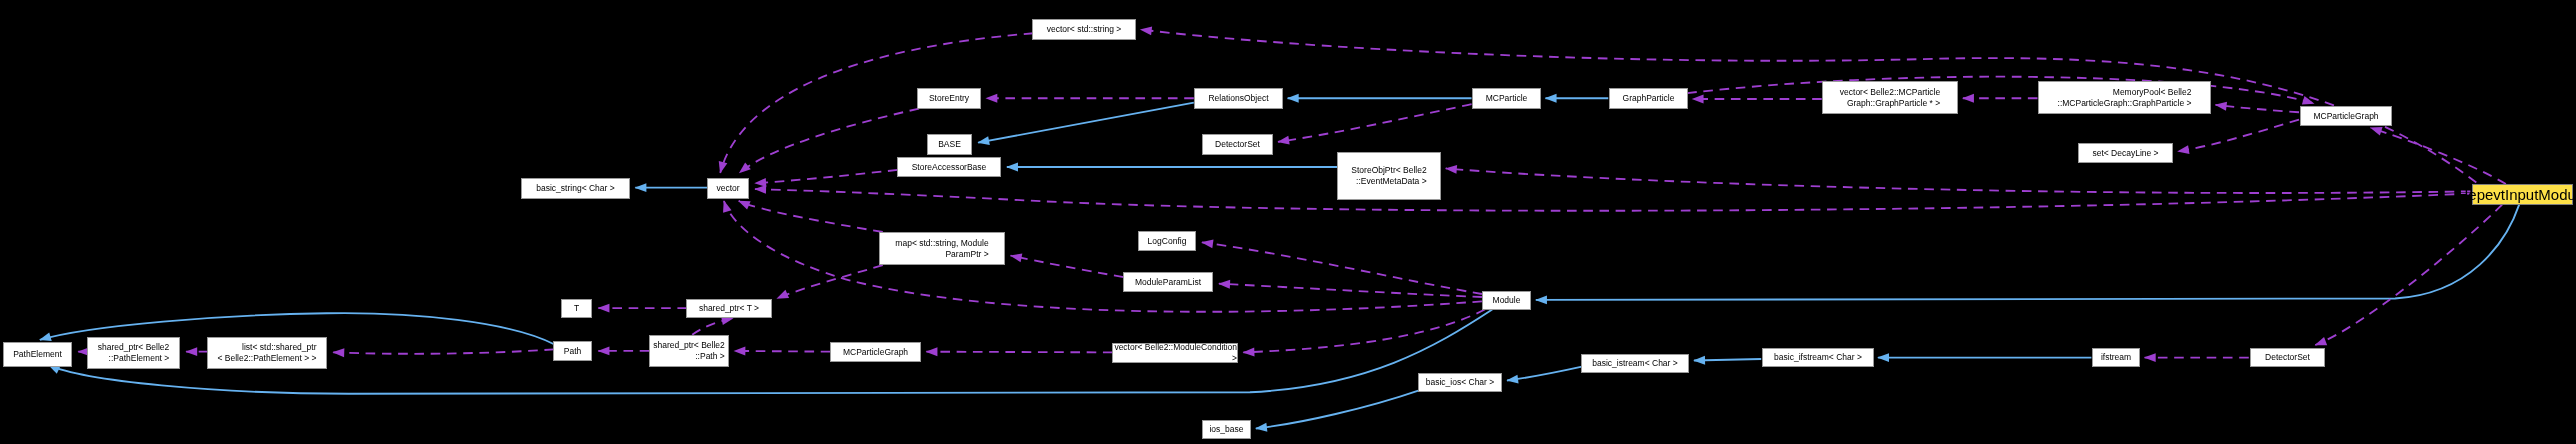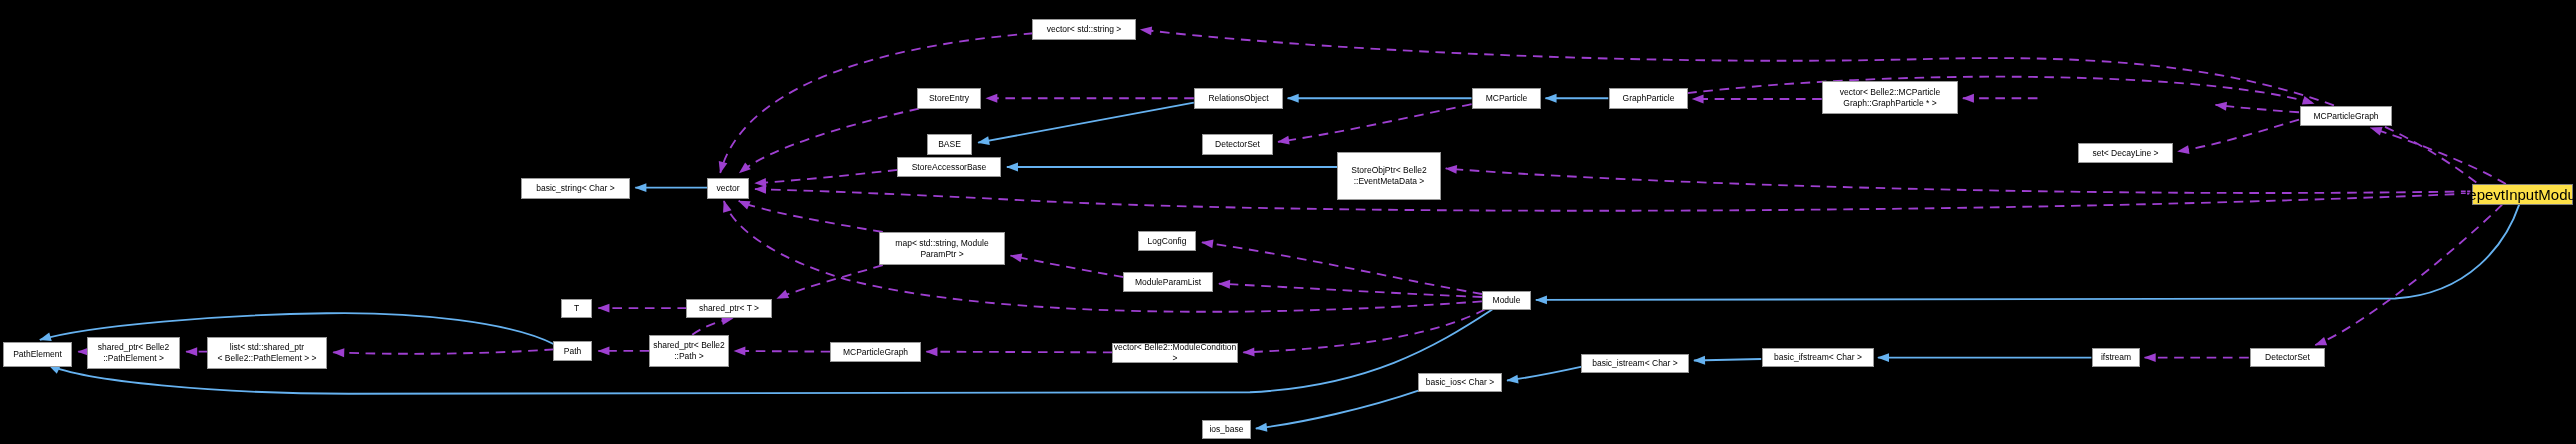--- a/index.html
+++ b/index.html
@@ -2,21 +2,21 @@
 <html style="font-size:12px"><head>
 <meta charset="utf-8">
 <style>
   html,body{margin:0;padding:0;background:#000;}
   .canvas{position:relative;width:2576px;height:444px;background:#000000;
           font-family:"Liberation Sans", sans-serif;overflow:hidden;}
   .edges{position:absolute;left:0;top:0;width:2576px;height:444px;}
   .node{position:absolute;box-sizing:border-box;background:#ffffff;border:1.5px solid #9a9a9a;
         color:#000;display:flex;align-items:center;justify-content:center;text-align:center;
         font-size:8.5px;line-height:11px;z-index:2;}
-  .node span{white-space:pre-line;}
+  .node span{white-space:pre-line;text-align:right;}
   .node.hl{background:#fde047;border-color:#7e7e7e;font-size:15px;}
 </style>
 </head>
 <body>
 
 <div class="canvas">
 
 <svg class="edges" width="2576" height="444" viewBox="0 0 3483 601">
   <defs>
     <marker id="ab" markerUnits="userSpaceOnUse" markerWidth="18" markerHeight="14" refX="16" refY="7" orient="auto">
@@ -88,20 +88,24 @@
     </div>
   <div class="node" style="left:1472px;top:88px;width:69px;height:21px">
       <span>MCParticle</span>
     </div>
   <div class="node" style="left:1609px;top:88px;width:79px;height:21px">
       <span>GraphParticle</span>
     </div>
   <div class="node" style="left:1822px;top:81px;width:136px;height:33px">
       <span>vector&lt; Belle2::MCParticle
 Graph::GraphParticle * &gt;</span>
+    </div>
+  <div class="node" style="left:2038px;top:81px;width:173px;height:33px">
+      <span>MemoryPool&lt; Belle2
+::MCParticleGraph::GraphParticle &gt;</span>
     </div>
   <div class="node" style="left:2300px;top:106px;width:92px;height:20px">
       <span>MCParticleGraph</span>
     </div>
   <div class="node" style="left:927px;top:134px;width:45px;height:21px">
       <span>BASE</span>
     </div>
   <div class="node" style="left:1202px;top:134px;width:71px;height:21px">
       <span>DetectorSet</span>
     </div>

